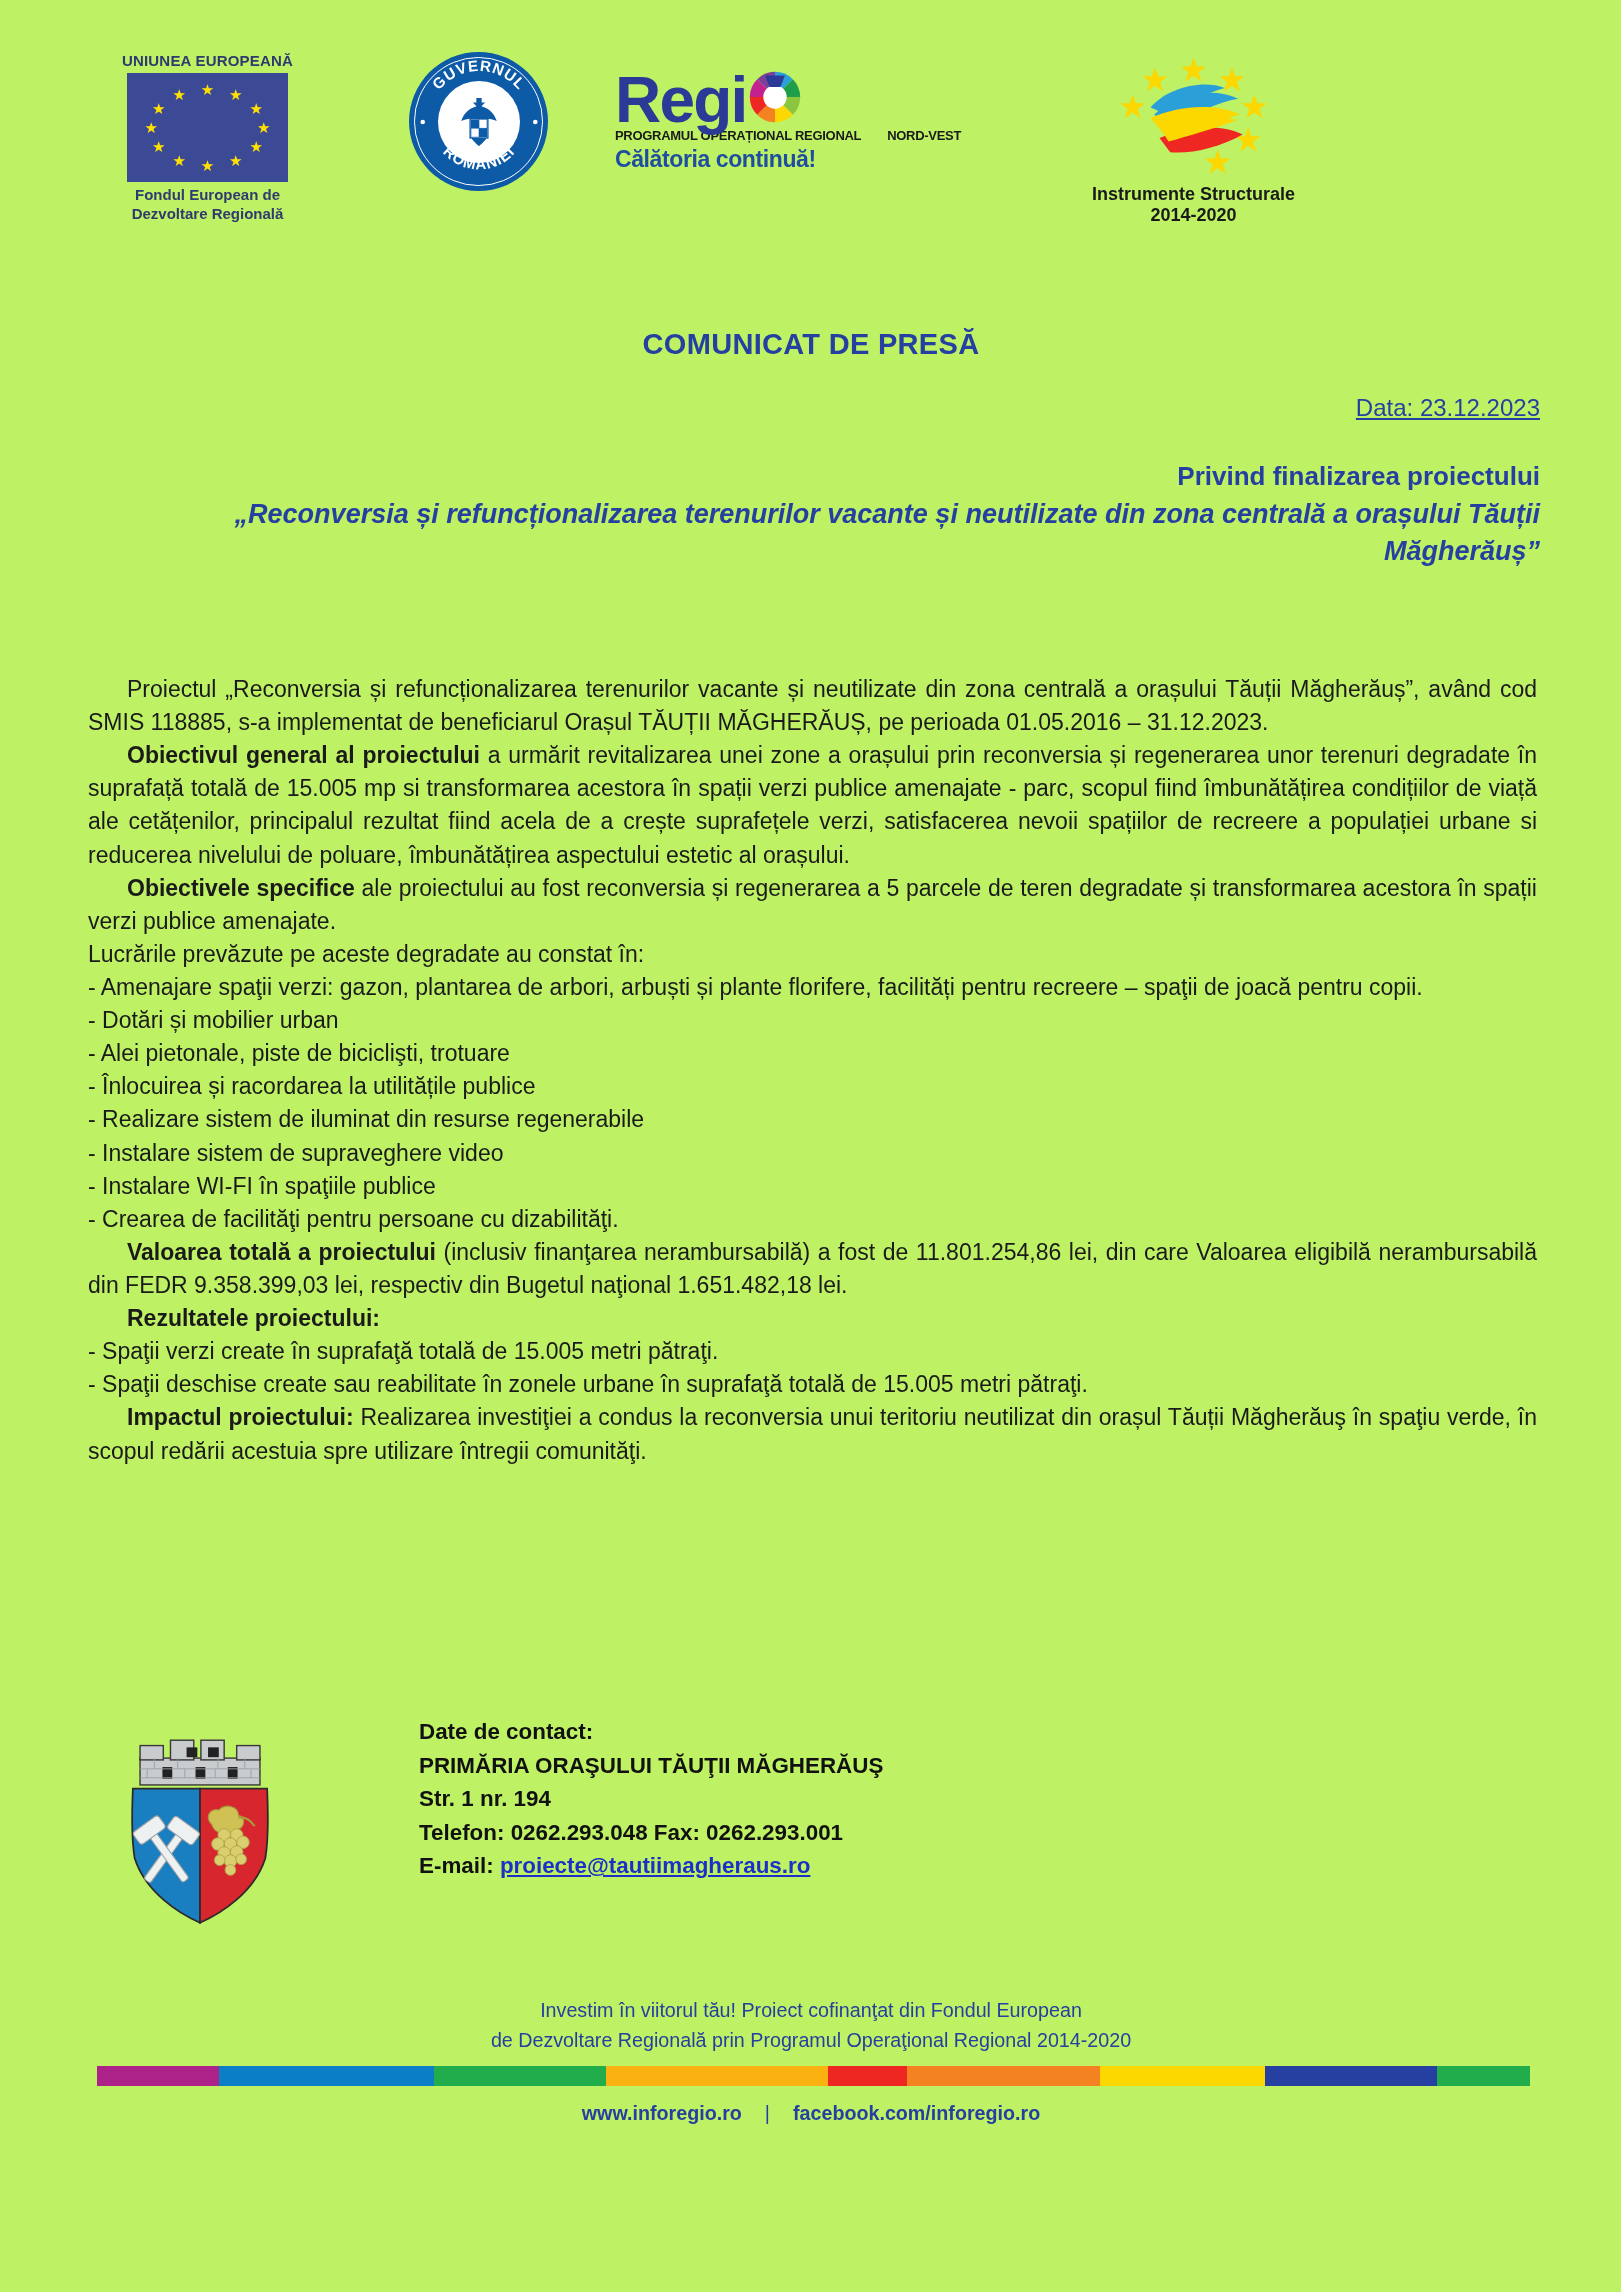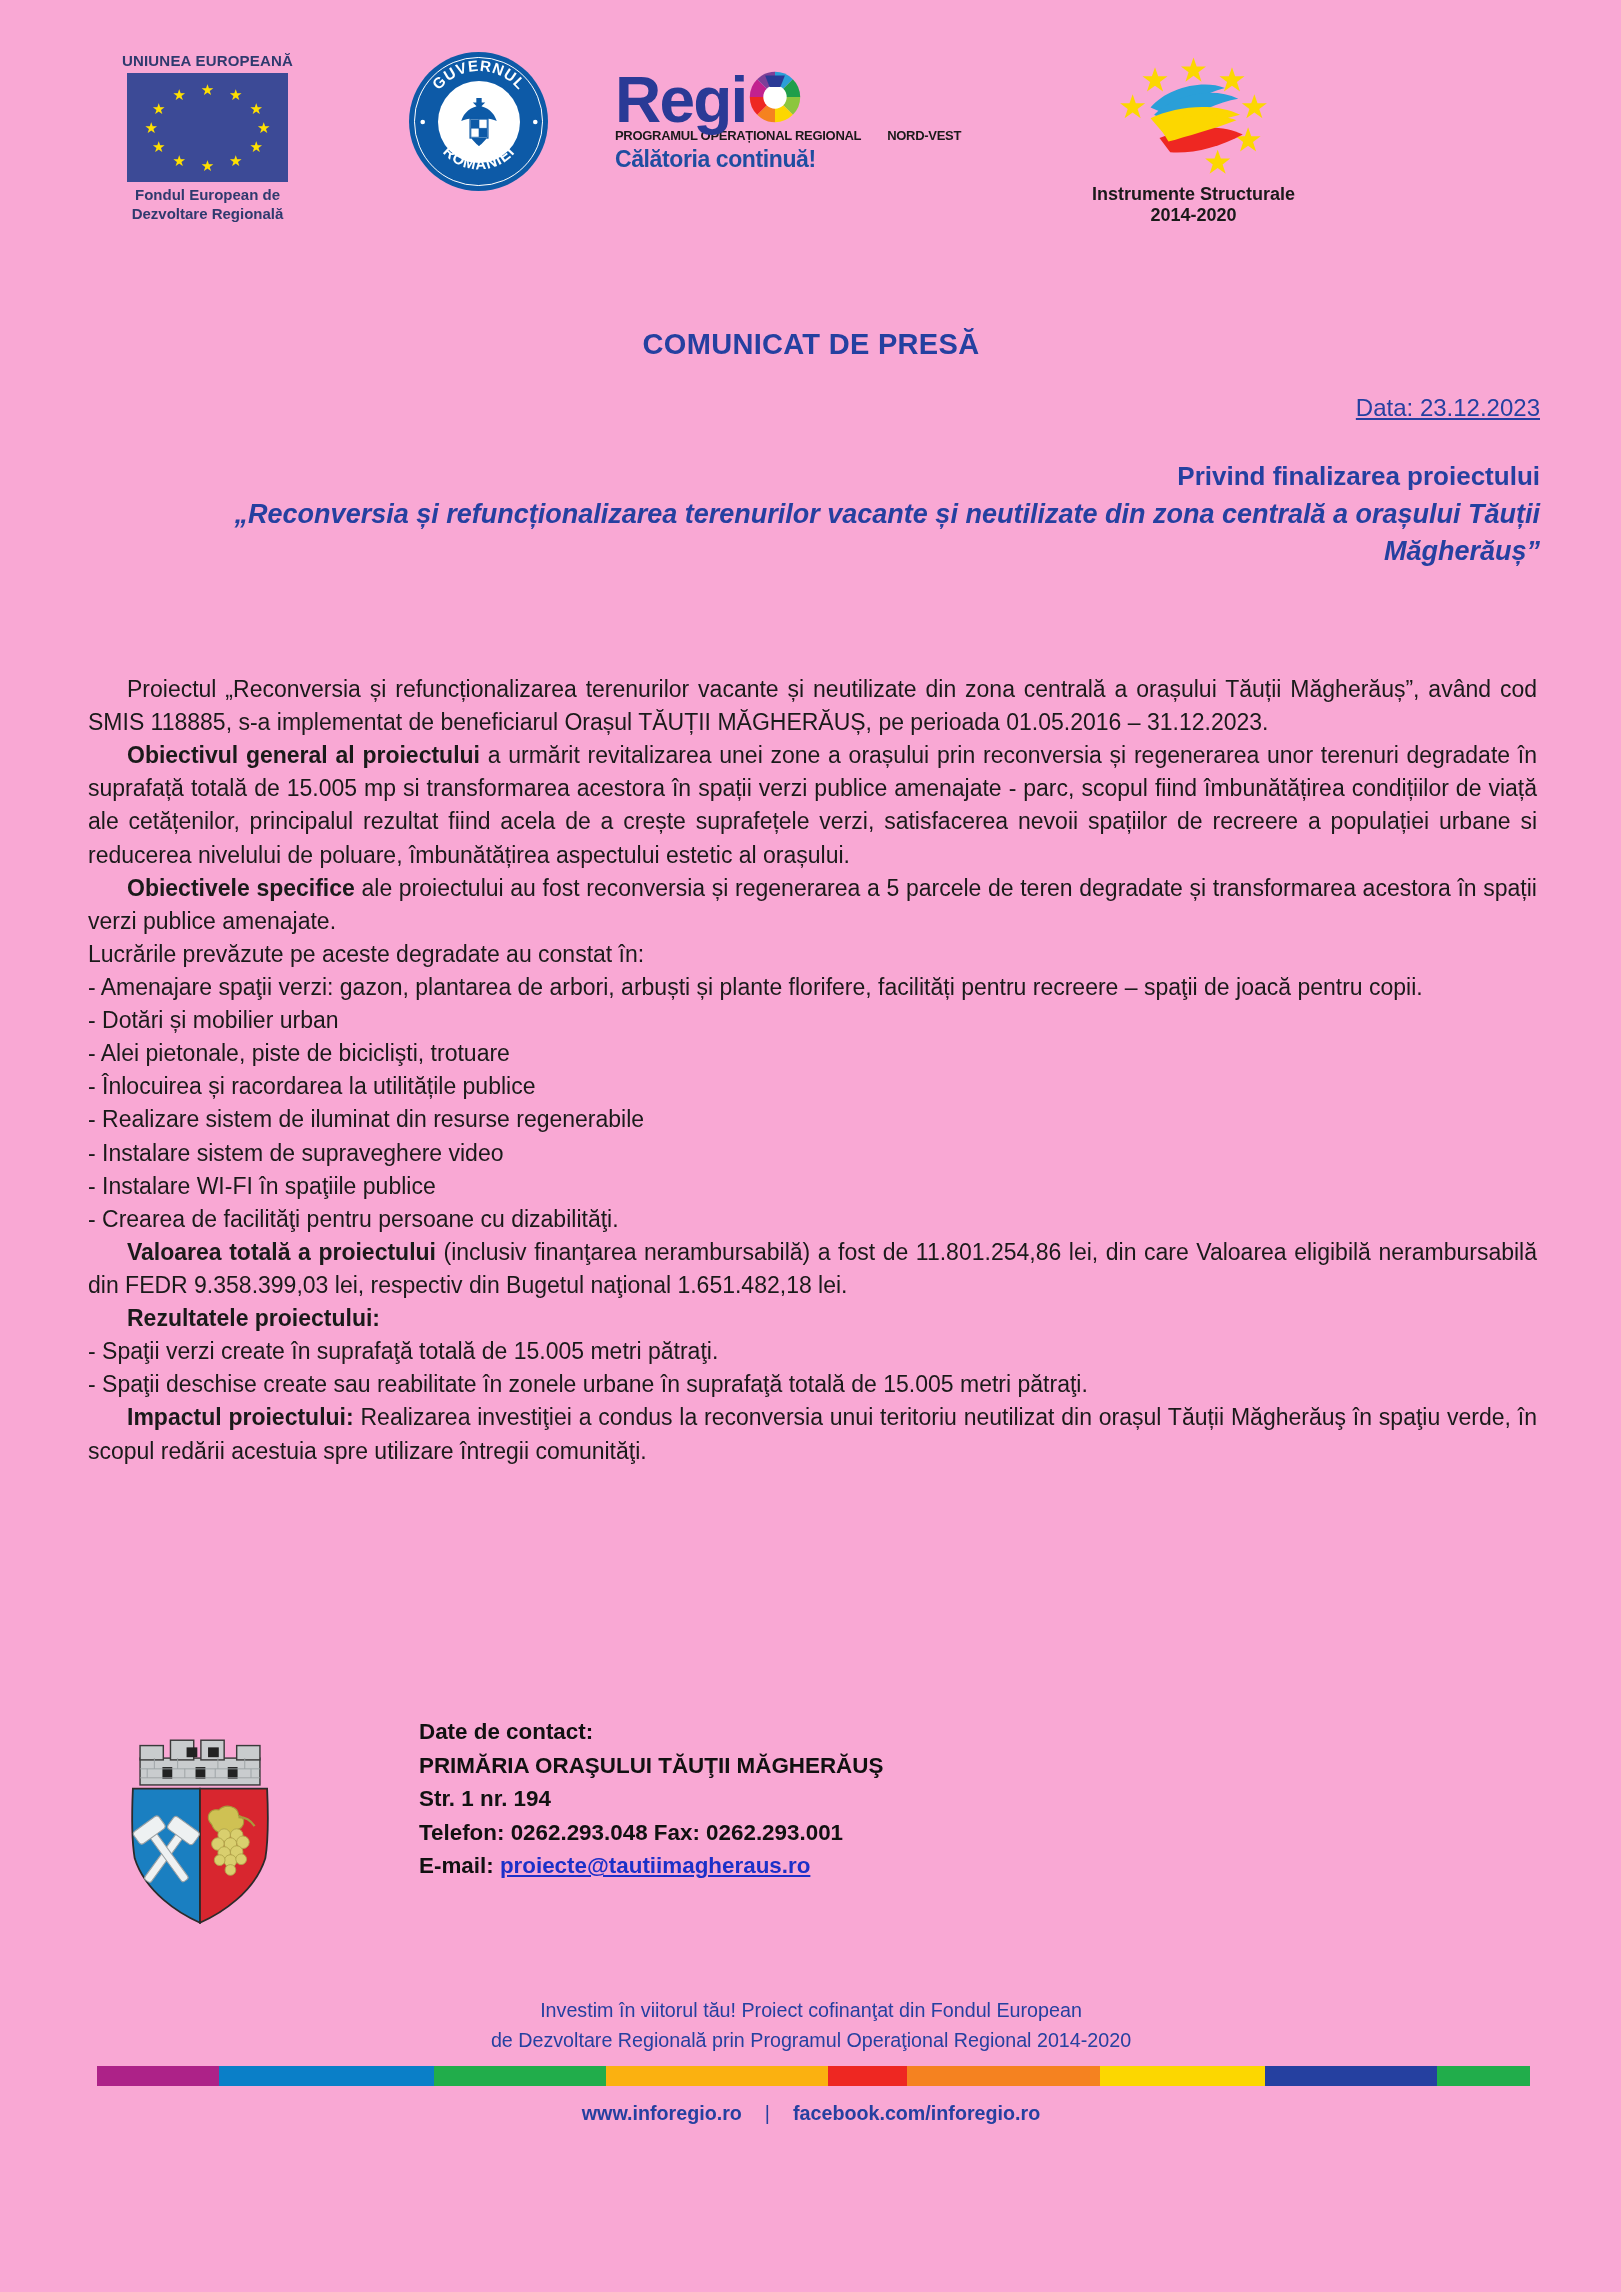--- a/index.html
+++ b/index.html
@@ -6,21 +6,21 @@
   html, body {
     width: 1622px;
     height: 2293px;
     background: #ffffff;
     font-family: "Liberation Sans", sans-serif;
   }
   .page {
     position: relative;
     width: 1622px;
     height: 2293px;
-    background: #f9a8d4;
+    background: #bef264;
     overflow: hidden;
   }
 
   
   .logo-row {
     position: absolute;
     top: 52px; left: 0; right: 0;
     height: 206px;
     display: flex;
     align-items: flex-start;

